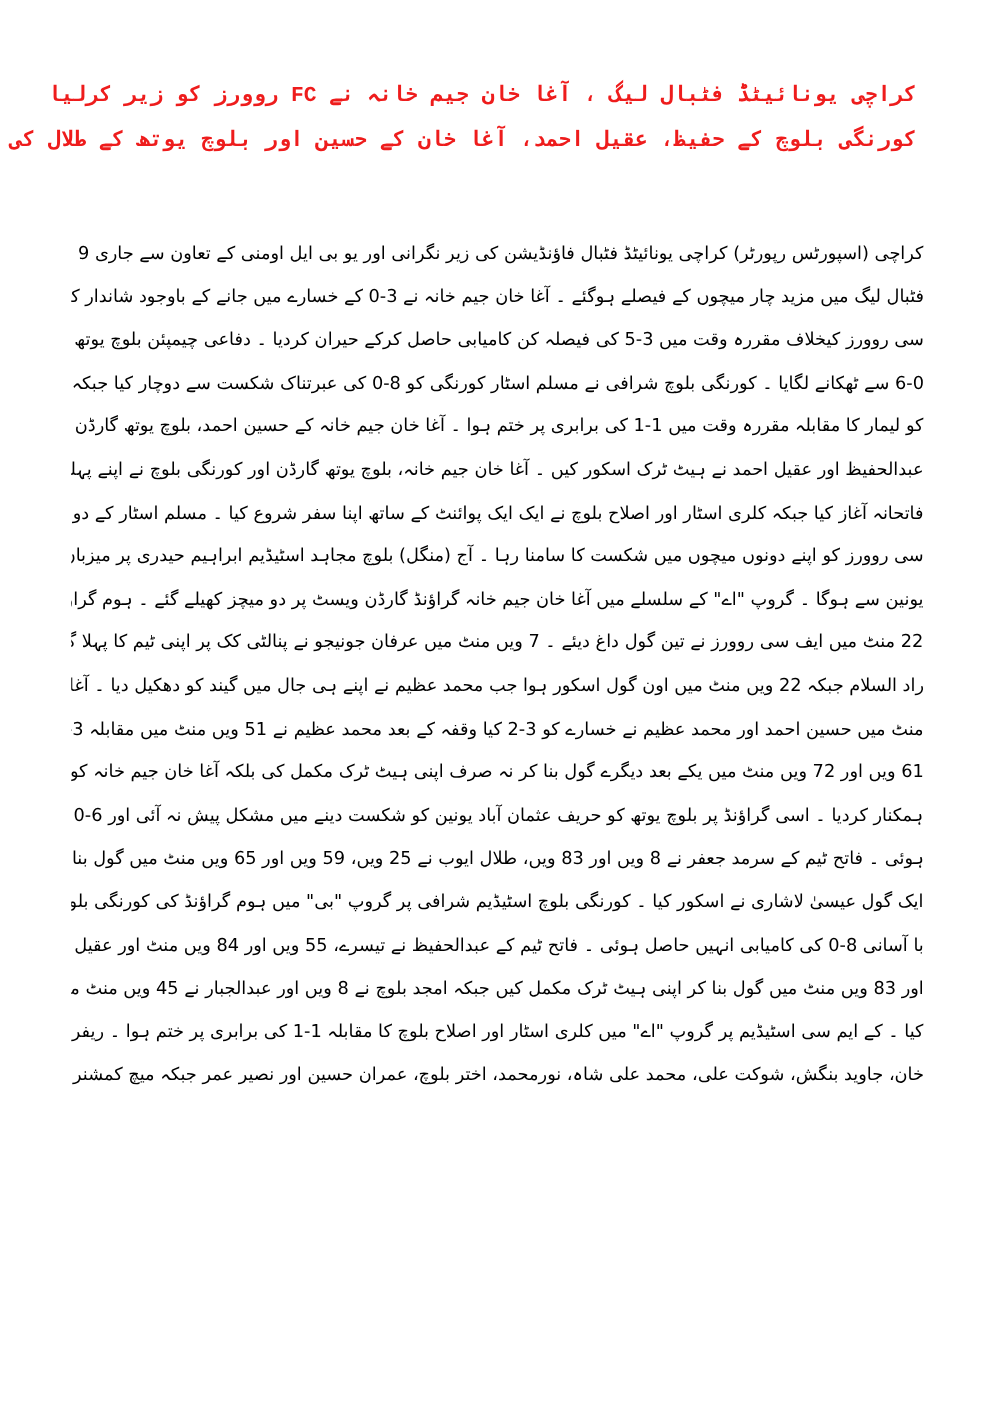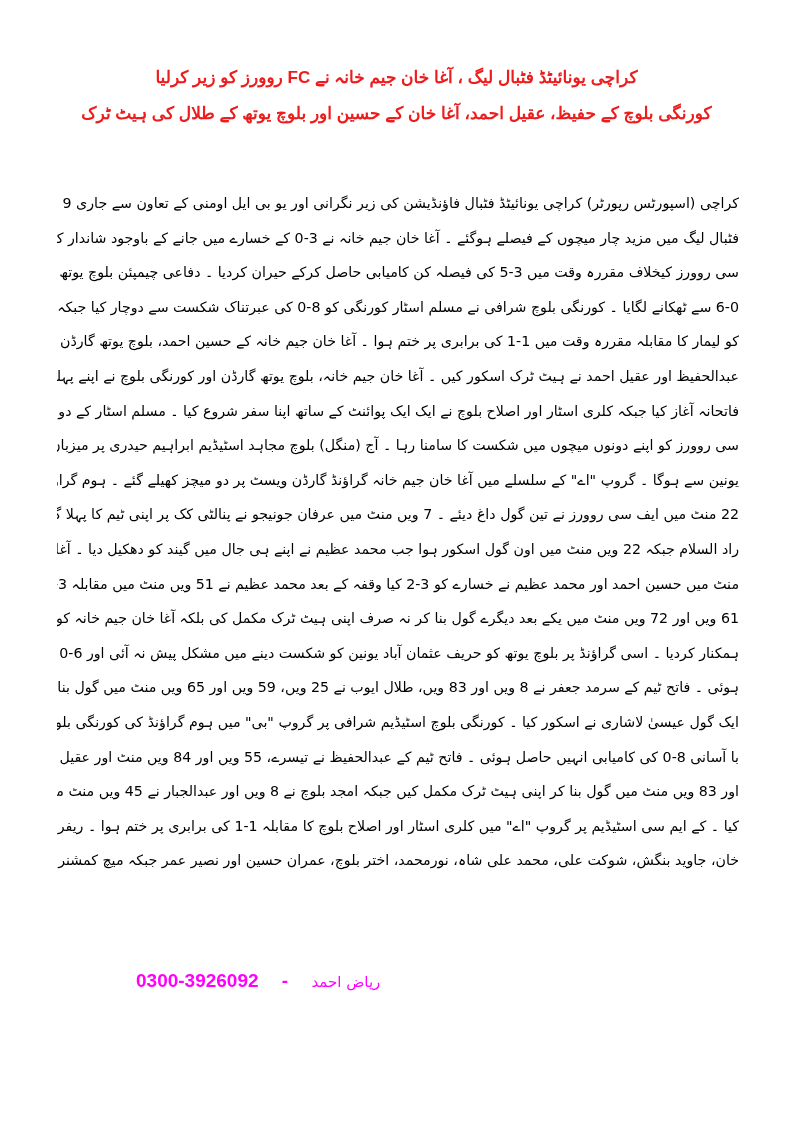--- a/index.html
+++ b/index.html
@@ -1,19 +1,19 @@
 <!DOCTYPE html>
 <html><head>
 <meta charset="utf-8">
 <style>
   html, body { margin:0; padding:0; background:#ffffff; }
   body { width:793px; height:1122px; position:relative; overflow:hidden; font-family:"DejaVu Sans", sans-serif; }
   .page { position:absolute; left:0; top:0; width:793px; height:1122px; background:#fff; }
   .headlines { position:absolute; left:60px; top:60px; width:673px; direction:rtl; text-align:center; }
-  .headline { color:#ee1c1c; font-family:Liberation Sans, sans-serif; font-weight:bold; font-size:17px; line-height:36px; height:36px; white-space:nowrap; }
+  .headline { color:#ee1c1c; font-family:Liberation Mono, monospace; font-weight:bold; font-size:17px; line-height:36px; height:36px; white-space:nowrap; }
   .body-text { position:absolute; left:57px; top:186px; width:682px; direction:rtl; }
   .line { font-family:"DejaVu Sans", sans-serif; font-size:14.2px; line-height:34.6px; height:34.6px; color:#000; white-space:nowrap; overflow:hidden; text-align:justify; text-align-last:justify; }
   .line.last { text-align-last:right; }
   .byline { position:absolute; left:136px; top:970px; direction:ltr; color:#ff00ff; font-family:"Liberation Sans", sans-serif; font-weight:bold; font-size:19px; white-space:nowrap; }
   .byline .sep { margin:0 18px; }
   .byline .name { font-family:"DejaVu Sans", sans-serif; font-weight:normal; font-size:15px; }
 </style>
 </head>
 <body>
 
@@ -40,19 +40,14 @@
     <div class="line">61 ویں اور 72 ویں منٹ میں یکے بعد دیگرے گول بنا کر نہ صرف اپنی ہیٹ ٹرک مکمل کی بلکہ آغا خان جیم خانہ کو 3-5 کی فیصلہ کن کامیابی سے بھی</div>
     <div class="line">ہمکنار کردیا ۔ اسی گراؤنڈ پر بلوچ یوتھ کو حریف عثمان آباد یونین کو شکست دینے میں مشکل پیش نہ آئی اور 6-0 کی یکطرفہ کامیابی انہیں حاصل</div>
     <div class="line">ہوئی ۔ فاتح ٹیم کے سرمد جعفر نے 8 ویں اور 83 ویں، طلال ایوب نے 25 ویں، 59 ویں اور 65 ویں منٹ میں گول بنا کر ہیٹ ٹرک مکمل کی جبکہ</div>
     <div class="line">ایک گول عیسیٰ لاشاری نے اسکور کیا ۔ کورنگی بلوچ اسٹیڈیم شرافی پر گروپ "بی" میں ہوم گراؤنڈ کی کورنگی بلوچ کیلئے مسلم اسٹار تر نوالہ ثابت ہوئی اور</div>
     <div class="line">با آسانی 8-0 کی کامیابی انہیں حاصل ہوئی ۔ فاتح ٹیم کے عبدالحفیظ نے تیسرے، 55 ویں اور 84 ویں منٹ اور عقیل احمد نے 33 ویں، 35 ویں</div>
     <div class="line">اور 83 ویں منٹ میں گول بنا کر اپنی ہیٹ ٹرک مکمل کیں جبکہ امجد بلوچ نے 8 ویں اور عبدالجبار نے 45 ویں منٹ میں ایک ایک گول اسکور</div>
     <div class="line">کیا ۔ کے ایم سی اسٹیڈیم پر گروپ "اے" میں کلری اسٹار اور اصلاح بلوچ کا مقابلہ 1-1 کی برابری پر ختم ہوا ۔ ریفری عنصر جاوید، داد رحمٰن، عدنان</div>
     <div class="line last">خان، جاوید بنگش، شوکت علی، محمد علی شاہ، نورمحمد، اختر بلوچ، عمران حسین اور نصیر عمر جبکہ میچ کمشنر عبدالکریم، یعقوب بلوچ اور سلیم عارف تھے ۔</div>
   </div>
 
-  <div class="byline">
-    <span>0300-3926092</span>
-    <span class="sep">-</span>
-    <span class="name">ریاض احمد</span>
-  </div>
 
 </div>
 
 </body></html>

